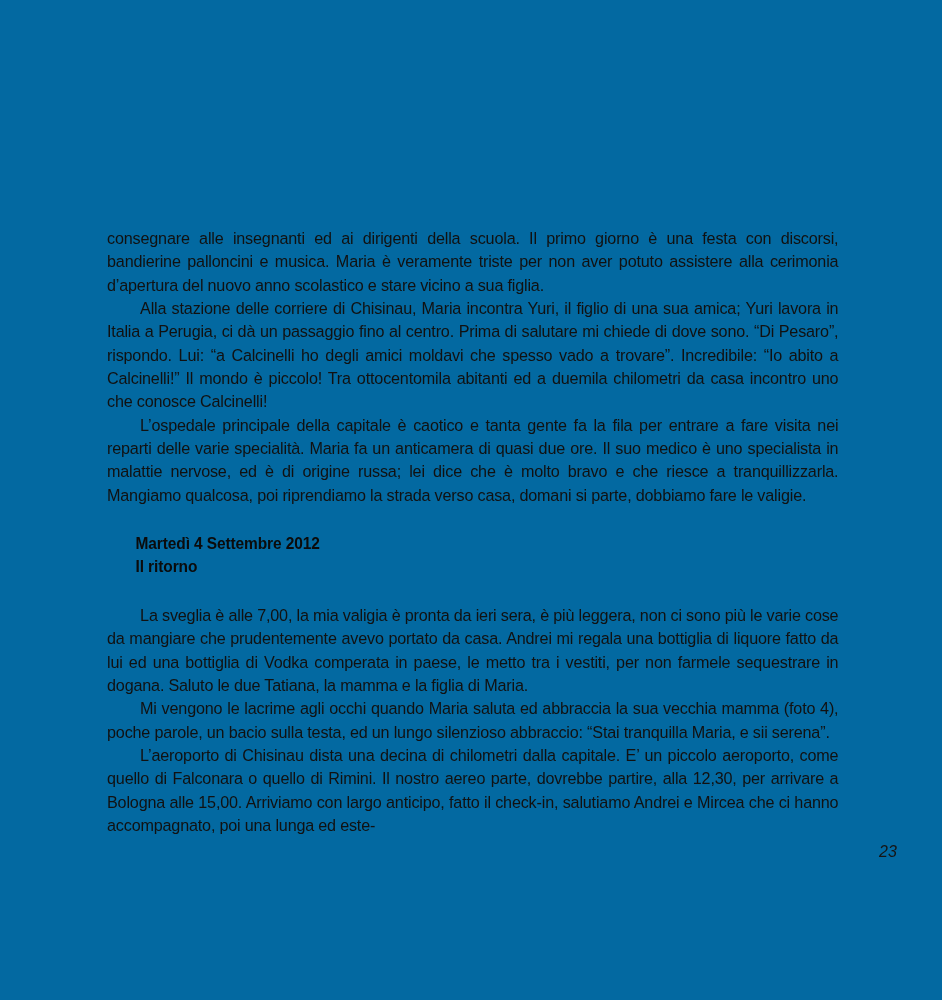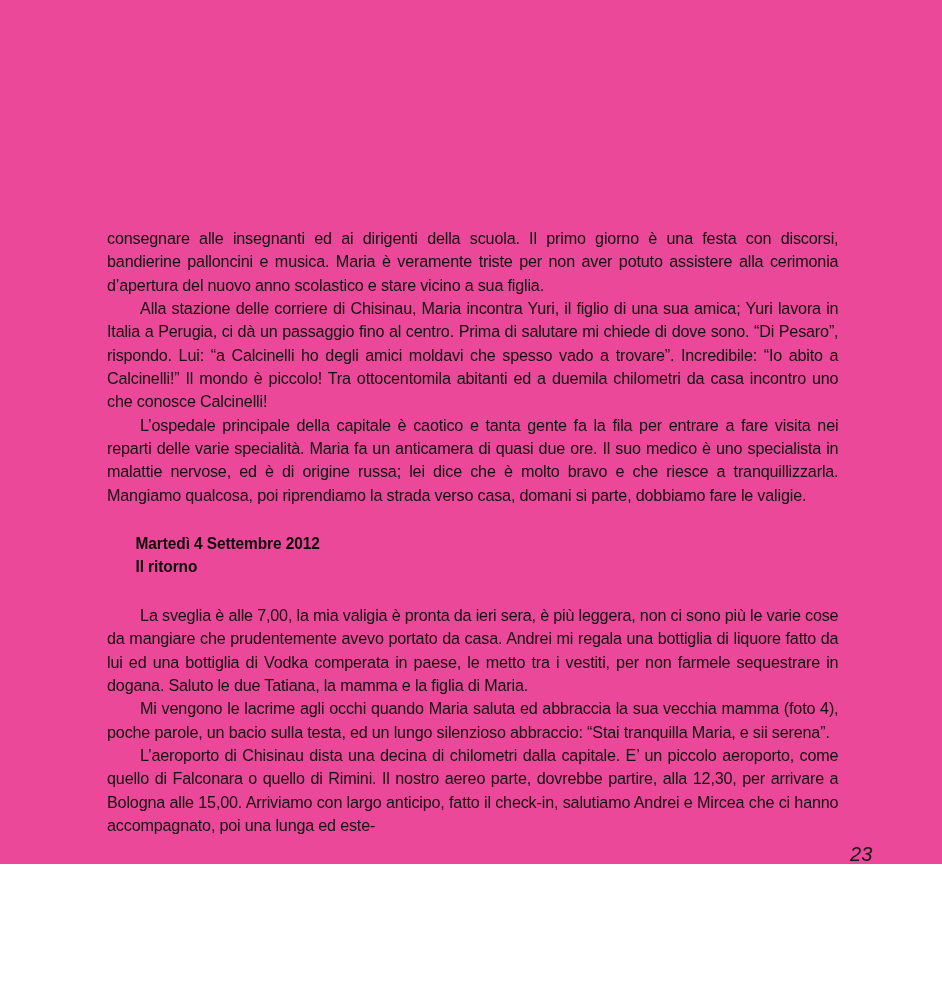--- a/index.html
+++ b/index.html
@@ -14,22 +14,22 @@
     color: #111111;
     overflow: hidden;
     position: relative;
   }
 
   #page {
     position: absolute;
     left: 0;
     top: 0;
     width: 942px;
-    height: 864px;
-    background: #ec4899;
+    height: 1000px;
+    background: #0369a1;
   }
 
   
   #text-column {
     position: absolute;
     left: 107px;
     top: 227px;
     width: 732px;
   }
 
@@ -68,23 +68,23 @@
     font-stretch: condensed;
     transform: scaleX(0.95);
     transform-origin: left top;
   }
 
   .spacer-before-heading { height: 25px; }
   .spacer-after-heading { height: 27px; }
 
   #page-number {
     position: absolute;
-    left: 850px;
+    left: 879px;
     top: 843px;
-    font-size: 20px;
+    font-size: 16px;
     font-style: italic;
     color: #151515;
     font-family: "Liberation Sans", sans-serif;
     letter-spacing: 0.2px;
   }
 </style>
 </head>
 <body>
 
 <div id="page">

